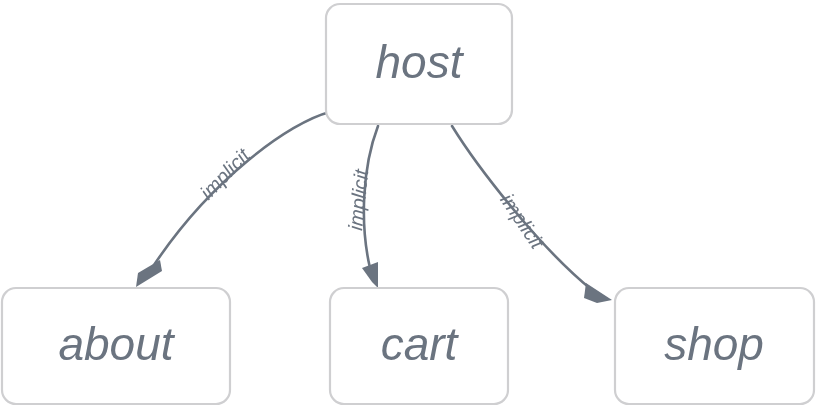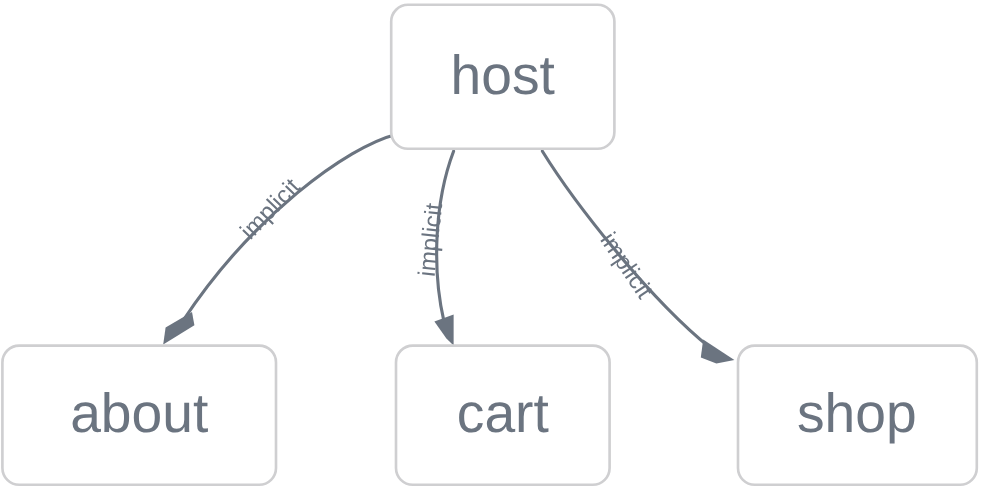--- a/index.html
+++ b/index.html
@@ -13,20 +13,21 @@
     height: 412px;
     font-family: "Liberation Sans", sans-serif;
     overflow: hidden;
     position: relative;
   }
   #diagram-root {
     position: relative;
     width: 804px;
     height: 412px;
     background: #ffffff;
+    font-style: italic;
   }
   #graph-svg {
     position: absolute;
     left: 0;
     top: 0;
     width: 818px;
     height: 412px;
     display: block;
   }
   .node-rect {

